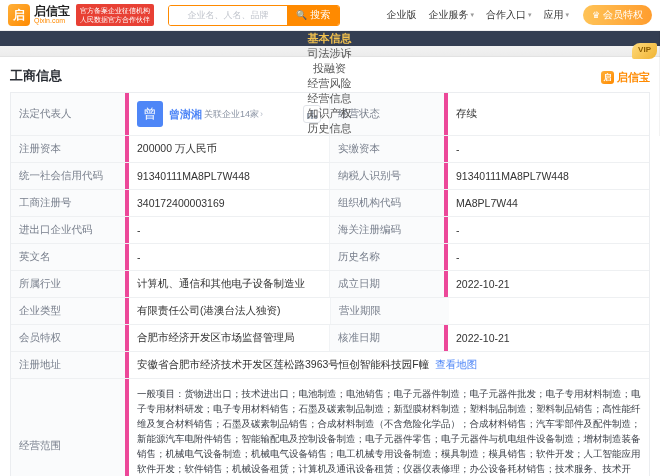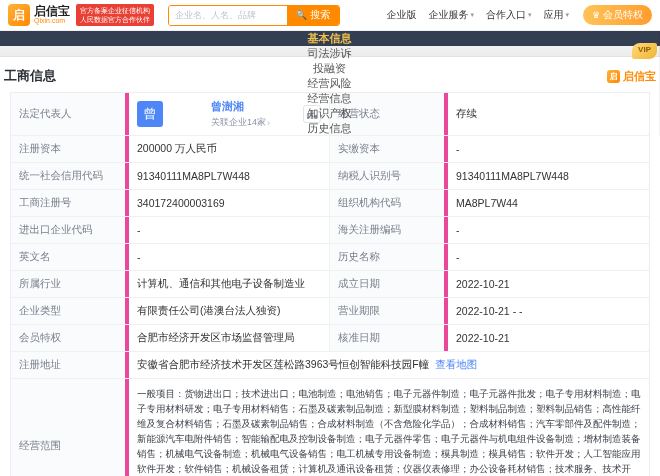--- a/index.html
+++ b/index.html
@@ -12,21 +12,21 @@
   .logo-icon { width:22px; height:22px; border-radius:4px;
     background:linear-gradient(135deg,#ffb03a,var(--brand,#ff8a00));
     color:#fff; font-weight:700; font-size:12px; display:flex; align-items:center; justify-content:center; }
   .brand { font-size:12px; font-weight:700; line-height:12px; color:#222; }
   .domain { font-size:7px; color:var(--brand,#ff8a00); line-height:8px; }
   .slogan { background:var(--red,#e84034); color:#fff; font-size:7px; line-height:9px;
     padding:2px 4px; border-radius:2px; white-space:nowrap; }
   .search { display:flex; height:21px; margin-left:8px; border:1px solid var(--brand,#ff8a00);
     border-radius:3px; overflow:hidden; }
   .search-input { border:0; outline:0; width:118px; font-size:9px; padding:0 6px;
-    font-family:inherit; }
+    font-family:inherit;text-align:center; }
   .search-input::placeholder { color:#c0c4cc; }
   .search-btn { border:0; background:var(--brand,#ff8a00); color:#fff; font-size:10px;
     display:flex; align-items:center; gap:3px; padding:0 9px; cursor:pointer; font-family:inherit; }
   .s-icon { font-size:9px; line-height:1; }
   .nav { margin-left:auto; display:flex; align-items:flex-end; gap:12px; font-size:10px; color:#333; }
   .nav-item { cursor:pointer; display:flex; align-items:center; gap:2px; text-decoration:none; color:#333; white-space:nowrap; }
   .chev { font-size:7px; color:#999; }
   .vip-btn { margin-left:8px; border:0; border-radius:10px;
     background:linear-gradient(90deg,#ffc357,#ff9d2e); color:#fff; font-size:10px;
     padding:3px 9px; display:flex; align-items:center; gap:3px; cursor:pointer; font-family:inherit; white-space:nowrap; }
@@ -36,21 +36,21 @@
   .tabbar { position:relative; height:27px; display:flex;
     background:linear-gradient(#fbfbfb,#ececec); border-top:1px solid #f0f0f0; border-bottom:1px solid #e2e2e2;flex-direction:column; }
   .tab { flex:1; display:flex; align-items:center; justify-content:center; font-size:11px;
     color:#555; border-right:1px solid rgba(0,0,0,.05); cursor:pointer; white-space:nowrap; }
   .tab.active { background:var(--tabdark,#343e52); color:var(--tabgold,#f2c14e); font-weight:700; }
   .vip-corner { position:absolute; right:3px; top:12px; height:16px;
     background:linear-gradient(135deg,#ffd97a,#f0b432); color:#8a5b00; font-size:8px; font-weight:700;
     padding:3px 6px; border-radius:8px 2px 8px 2px; cursor:pointer; line-height:1; }
 
   
-  .section-head { display:flex; justify-content:space-between; align-items:center; padding:10px 4px 7px; }
+  .section-head { display:flex; justify-content:space-between; align-items:flex-end; padding:10px 10px 7px; }
   .section-title { font-size:13px; font-weight:700; color:#2b2f36; }
   .watermark { display:flex; align-items:center; gap:3px; color:var(--brand,#ff8a00);
     font-size:11px; font-weight:700; }
   .wm-icon { width:13px; height:13px; border-radius:3px;
     background:linear-gradient(135deg,#ffb03a,var(--brand,#ff8a00)); color:#fff; font-size:8px;
     display:flex; align-items:center; justify-content:center; }
 
   
   .info-table { margin:0 10px; border:1px solid #ebedf0; border-bottom:1px solid #ebedf0; font-size:10.5px; }
   .row { display:flex; border-bottom:1px solid #eef0f2; }
@@ -60,21 +60,21 @@
     border-right:4px solid #ec4899; }
   .value { width:202px; color:#333; border-right:1px solid #f1f3f5; }
   .row .cell:last-child { border-right:0; }
   .value.wide { width:auto; flex:1; }
   .row-tall .cell { min-height:42px; }
 
   .legalrep { gap:6px; }
   .avatar { width:26px; height:26px; border-radius:3px; background:var(--blue,#4e86f7);
     color:#fff; font-size:13px; display:flex; align-items:center; justify-content:center;
     cursor:pointer; flex-shrink:0; }
-  .lr-text { display:flex; flex-direction:column; gap:2px;margin-left:42px; }
+  .lr-text { display:flex; flex-direction:row; gap:2px; }
   .lr-name { color:var(--blue,#4e86f7); font-size:11px; font-weight:600; cursor:pointer; text-decoration:none; }
   .lr-rel { color:#8a93a3; font-size:9px; cursor:pointer; text-decoration:none; display:flex; align-items:center; gap:1px; }
   .arr { color:#b6bcc8; font-size:9px; }
   .equity-icon { margin-left:auto; border:1px solid #e0e3e8; border-radius:3px;
     padding:3px; display:flex; align-items:center; justify-content:center; cursor:pointer; background:#fff; }
 
   .addr-value { gap:6px; }
   .maplink { color:var(--blue,#4e86f7); cursor:pointer; text-decoration:none; white-space:nowrap; }
 
   .scope { display:block; font-size:9.5px; line-height:15px; color:#3a3f47; padding:7px 8px; }
@@ -201,21 +201,20 @@
   <div class="row">
     <div class="cell label">所属行业</div>
     <div class="cell value">计算机、通信和其他电子设备制造业</div>
     <div class="cell label">成立日期</div>
     <div class="cell value">2022-10-21</div>
   </div>
   <div class="row">
     <div class="cell label">企业类型</div>
     <div class="cell value">有限责任公司(港澳台法人独资)</div>
     <div class="cell label">营业期限</div>
-    <div class="cell value">2022-10-21 - -</div>
   </div>
   <div class="row">
     <div class="cell label">会员特权</div>
     <div class="cell value">合肥市经济开发区市场监督管理局</div>
     <div class="cell label">核准日期</div>
     <div class="cell value">2022-10-21</div>
   </div>
 
   <div class="row">
     <div class="cell label">注册地址</div>

